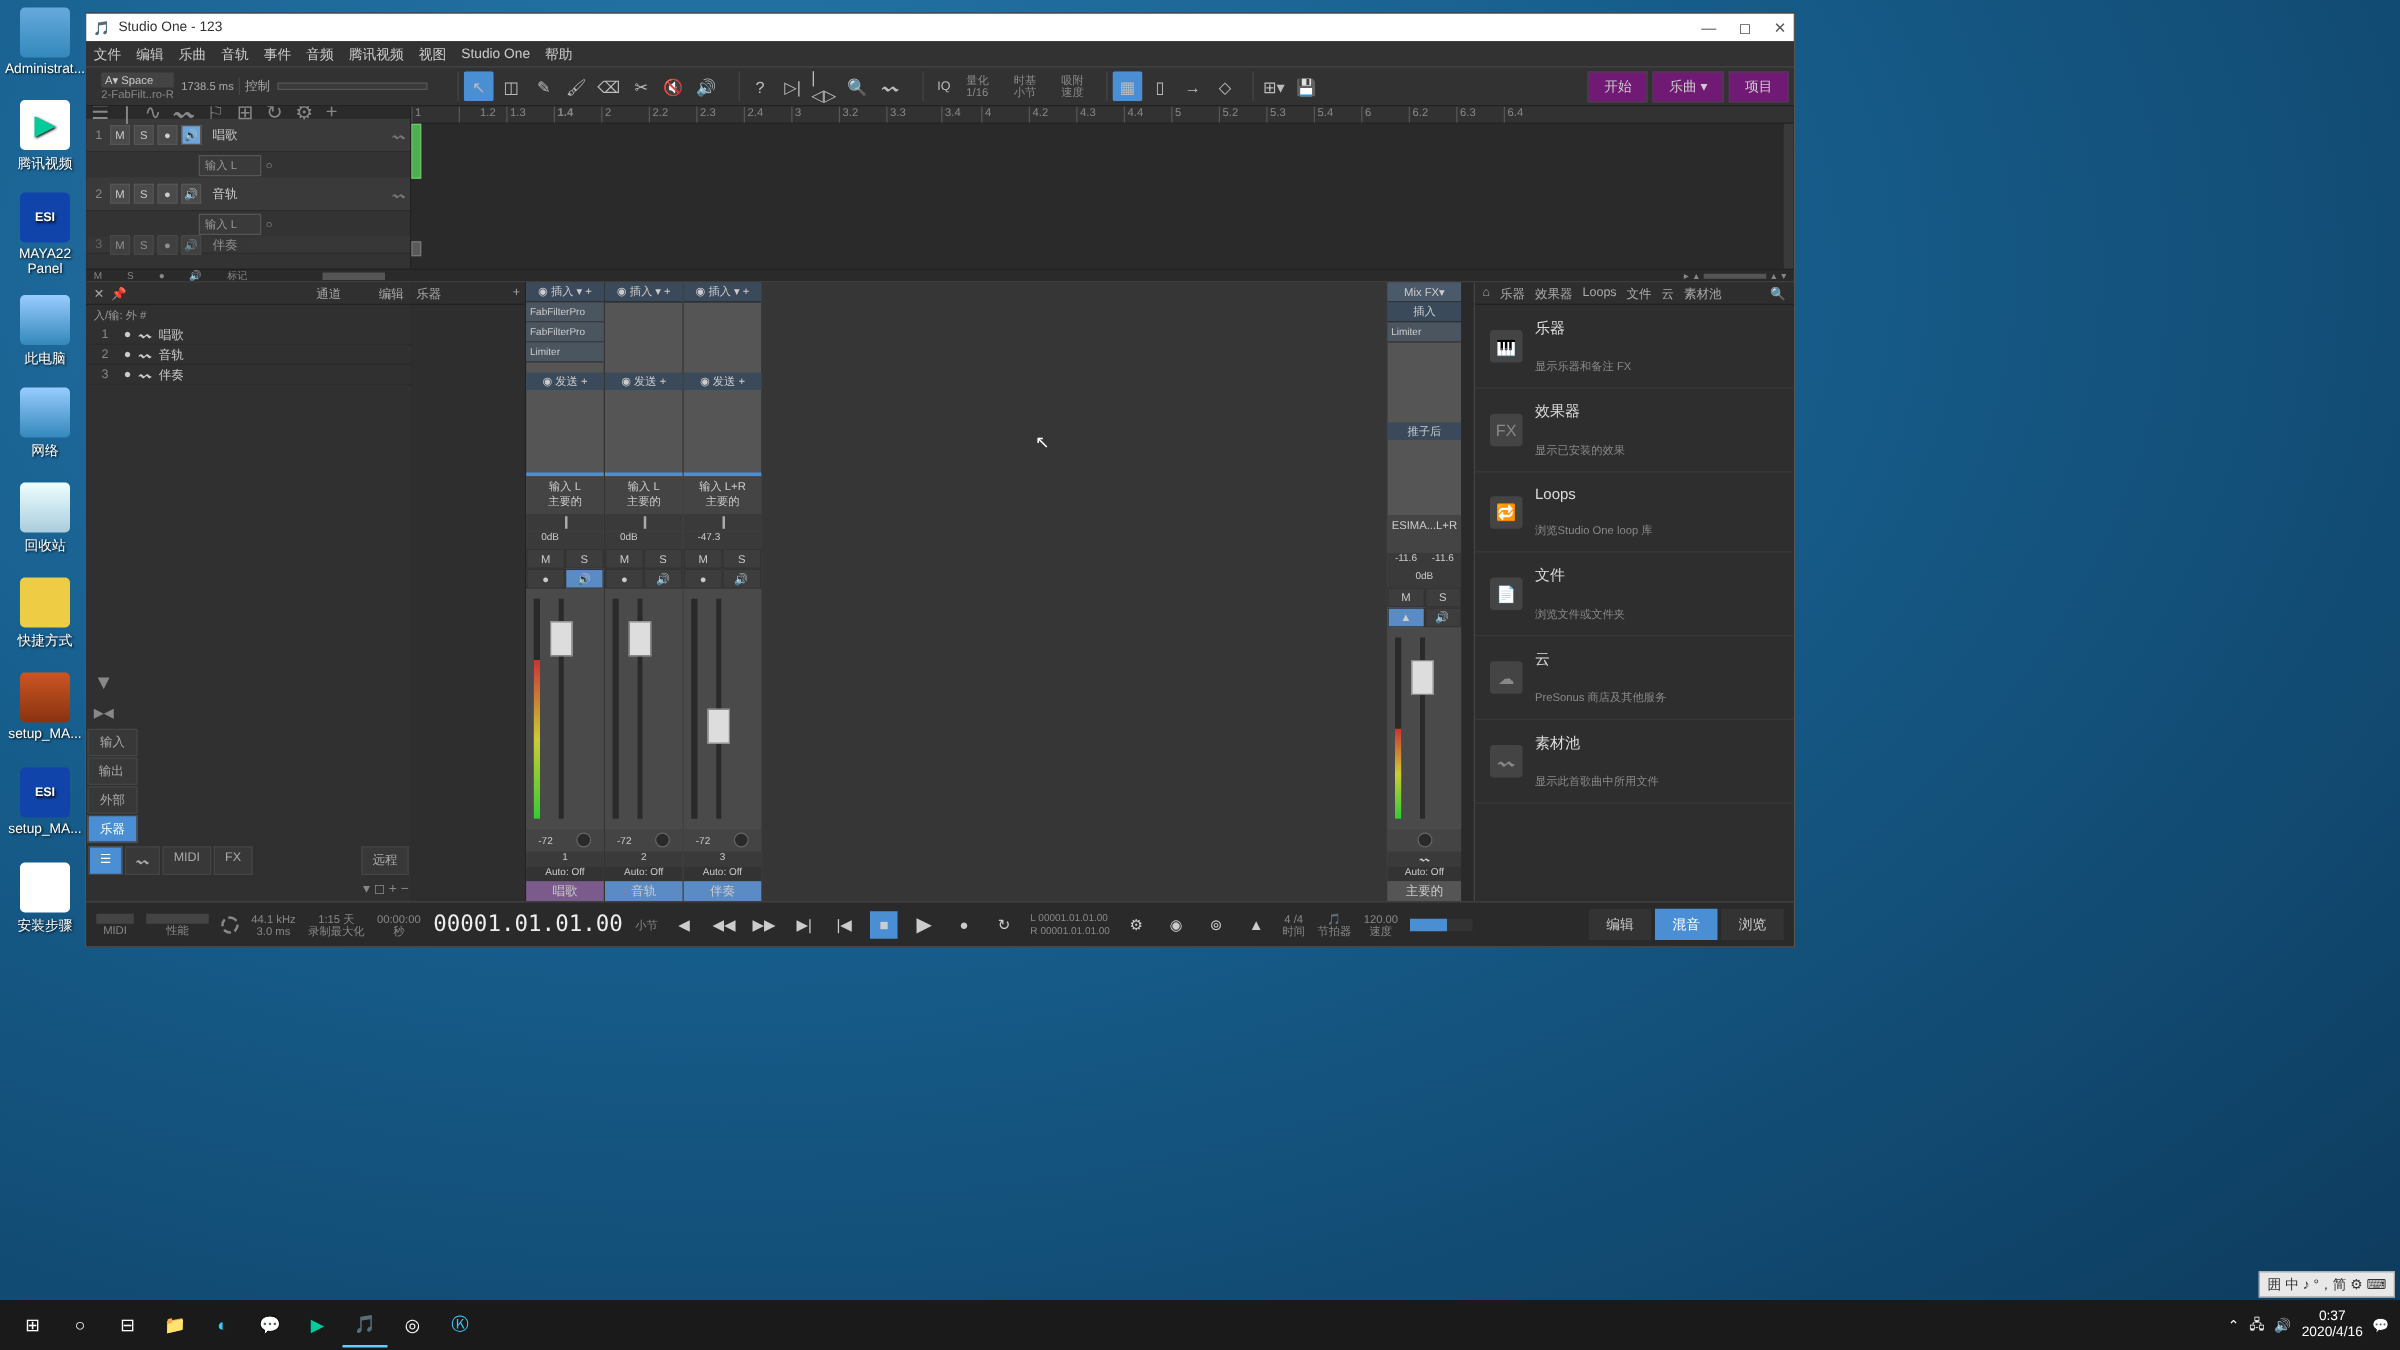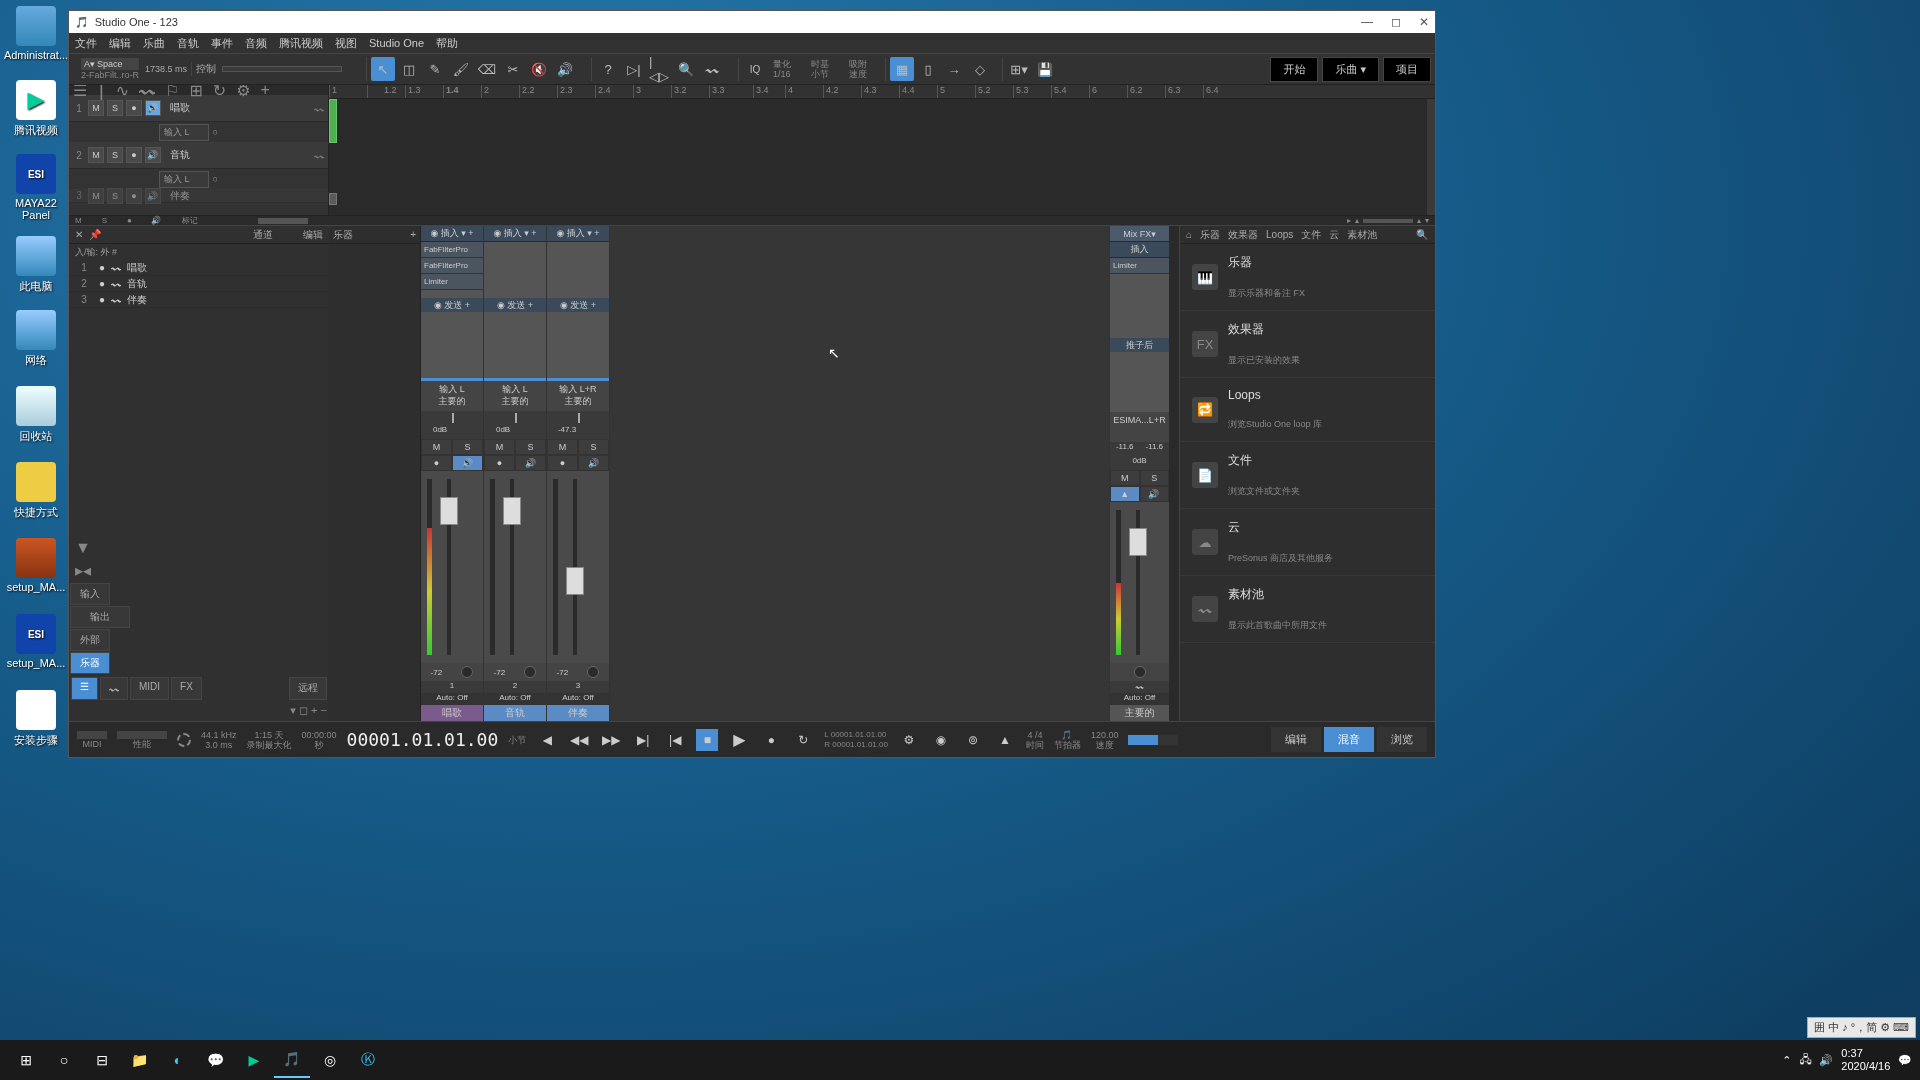--- a/index.html
+++ b/index.html
@@ -2,35 +2,35 @@
 <html><head>
 <meta charset="utf-8">
 <style>
 *{margin:0;padding:0;box-sizing:border-box;font-family:"Microsoft YaHei",Arial,sans-serif;user-select:none}
 body{background:#175f8e;width:1920px;height:1080px;overflow:hidden;position:relative;background-image:radial-gradient(ellipse at 30% 20%,#2a7bb0 0%,#175f8e 40%,#0d3a5c 100%)}
 .desktop-icon{position:absolute;width:68px;text-align:center;color:#fff;font-size:11px;text-shadow:1px 1px 2px #000}
 .desktop-icon .icn{width:40px;height:40px;margin:0 auto 3px;background:#fff;border-radius:4px}
 .taskbar{position:absolute;bottom:0;left:0;right:0;height:40px;background:#1a1a1a;display:flex;align-items:center;padding:0 8px}
 .taskbar-item{width:36px;height:36px;display:flex;align-items:center;justify-content:center;color:#fff;font-size:14px;margin-right:2px}
 .taskbar-right{position:absolute;right:8px;display:flex;align-items:center;color:#fff;font-size:11px;gap:8px}
-.clock{text-align:left;line-height:13px;font-size:11px}
+.clock{text-align:center;line-height:13px;font-size:11px}
 .ime-bar{position:absolute;right:4px;bottom:42px;background:#e8e8e8;border:1px solid #aaa;font-size:11px;padding:2px 6px;color:#333;display:flex;gap:4px;align-items:center}
 
 .window{position:absolute;left:68px;top:10px;width:1368px;height:748px;background:#2b2b2b;border:1px solid #555;display:flex;flex-direction:column}
 .titlebar{height:22px;background:#fff;display:flex;align-items:center;padding:0 6px;font-size:11px;color:#333}
 .titlebar .wctrl{margin-left:auto;display:flex;gap:18px;color:#555;font-size:12px}
 .menubar{height:20px;background:#323232;display:flex;align-items:center;padding:0 6px;font-size:11px;color:#ccc;gap:12px}
 .toolbar{height:32px;background:#323232;border-top:1px solid #444;border-bottom:1px solid #222;display:flex;align-items:center;padding:0 4px;font-size:10px;color:#aaa}
 .tool-sec{display:flex;align-items:center;gap:2px;padding:0 4px}
 .tool-btn{width:24px;height:24px;display:flex;align-items:center;justify-content:center;border:1px solid transparent;border-radius:2px;color:#bbb;font-size:13px}
 .tool-btn.active{background:#4a8fd4}
 .tool-label{display:flex;flex-direction:column;font-size:9px;line-height:10px;color:#888;padding:0 4px}
 .tool-dd{background:#3a3a3a;border:1px solid #555;padding:2px 14px 2px 6px;font-size:10px;color:#ccc;position:relative;min-width:50px}
 .toolbar-right{margin-left:auto;display:flex;gap:4px}
-.top-tab{padding:4px 12px;background:#000000;color:#ccc;font-size:11px;border:1px solid #444}
+.top-tab{padding:4px 12px;background:#701a75;color:#ccc;font-size:11px;border:1px solid #444}
 
 .content{flex:1;display:flex;flex-direction:column;overflow:hidden}
 .arrange{height:130px;display:flex;background:#2a2a2a}
 .track-headers{width:260px;background:#333;border-right:1px solid #222}
 .track-header-top{height:10px;background:#2a2a2a;display:flex;align-items:center;padding:0 4px;gap:10px}
 .track-row{height:27px;background:#3a3a3a;border-bottom:1px solid #2a2a2a;display:flex;align-items:center;padding:0 4px;font-size:10px;color:#ccc;gap:3px}
 .track-row .num{width:12px;text-align:center;color:#888}
 .msr{width:16px;height:16px;background:#4a4a4a;display:flex;align-items:center;justify-content:center;font-size:9px;border:1px solid #555}
 .msr.on{background:#6aa6de}
 .track-sub{height:20px;background:#333;display:flex;align-items:center;padding-left:90px;font-size:9px;color:#999;gap:4px}
@@ -327,21 +327,21 @@
               <span class="n">3</span>
               <span>●</span>
               <span>〰</span>
               <span>伴奏</span>
             </div>
         </div>
         <div style="margin:auto 0 0 0">
           <div style="padding:2px 6px"><span style="color:#888">▼</span></div>
           <div style="padding:2px 6px"><span style="color:#888">▸◂</span></div>
           <div class="mlb-btn" style="width:40px;text-align:center;margin:1px">输入</div>
-          <div class="mlb-btn" style="width:60px;text-align:center;margin:1px">输出</div>
+          <div class="mlb-btn" style="width:40px;margin:1px">输出</div>
           <div class="mlb-btn" style="width:40px;text-align:center;margin:1px">外部</div>
           <div class="mlb-btn active" style="width:40px;text-align:center;margin:1px">乐器</div>
           <div class="mlb-row" style="padding:2px">
             <div class="mlb-btn active">☰</div>
             <div class="mlb-btn">〰</div>
             <div class="mlb-btn">MIDI</div>
             <div class="mlb-btn">FX</div>
             <div class="mlb-btn" style="margin-left:auto">远程</div>
           </div>
           <div class="mlb-row" style="padding:0 2px 2px">

